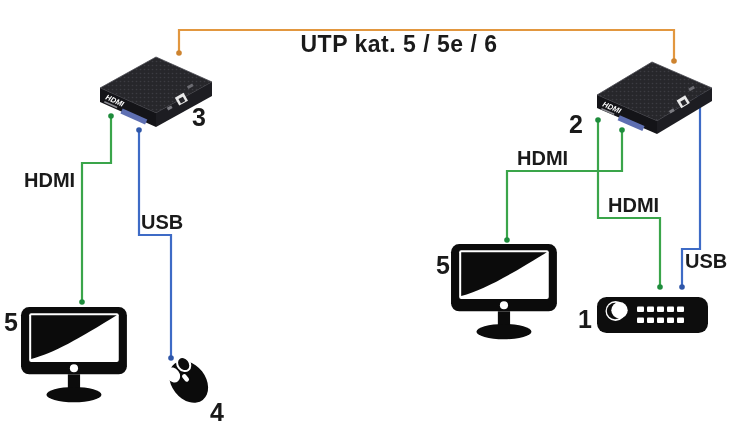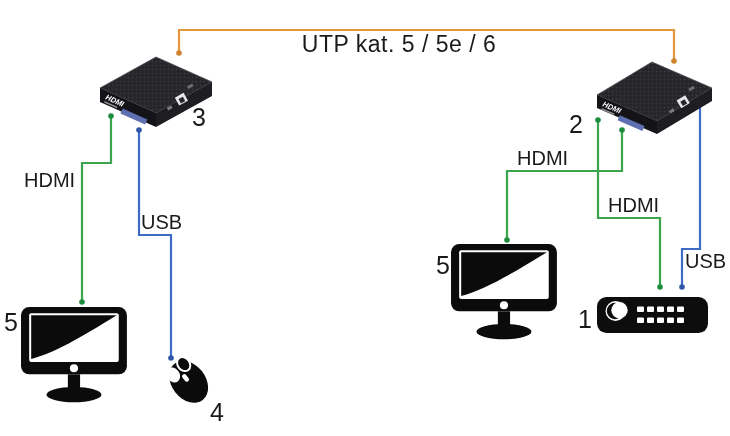--- a/index.html
+++ b/index.html
@@ -1,20 +1,20 @@
 <!DOCTYPE html>
 <html><head>
 <meta charset="utf-8">
 <style>
   html,body{margin:0;padding:0;background:#fff;}
   #canvas{
     position:relative;width:730px;height:436px;background:#ffffff;overflow:hidden;
     font-family:"Liberation Sans","DejaVu Sans",sans-serif;color:#1a1a1a;
   }
-  .lbl{position:absolute;font-weight:normal;color:#1a1a1a;white-space:nowrap;line-height:1;}
+  .lbl{position:absolute;font-weight:bold;color:#1a1a1a;white-space:nowrap;line-height:1;}
   .cable-lbl{font-size:20px;}
   .num-lbl{font-size:25px;}
   .utp-lbl{font-size:23px;text-align:center;letter-spacing:.5px;}
   svg{position:absolute;overflow:visible;}
   .wire{fill:none;stroke-width:2.2px;stroke-linejoin:miter;}
   .wire.utp{stroke:#e2973f;}
   .wire.hdmi{stroke:#3aa54a;}
   .wire.usb{stroke:#3e6bc6;}
   .dot.utp{fill:#cd832f;}
   .dot.hdmi{fill:#1e8c3c;}

